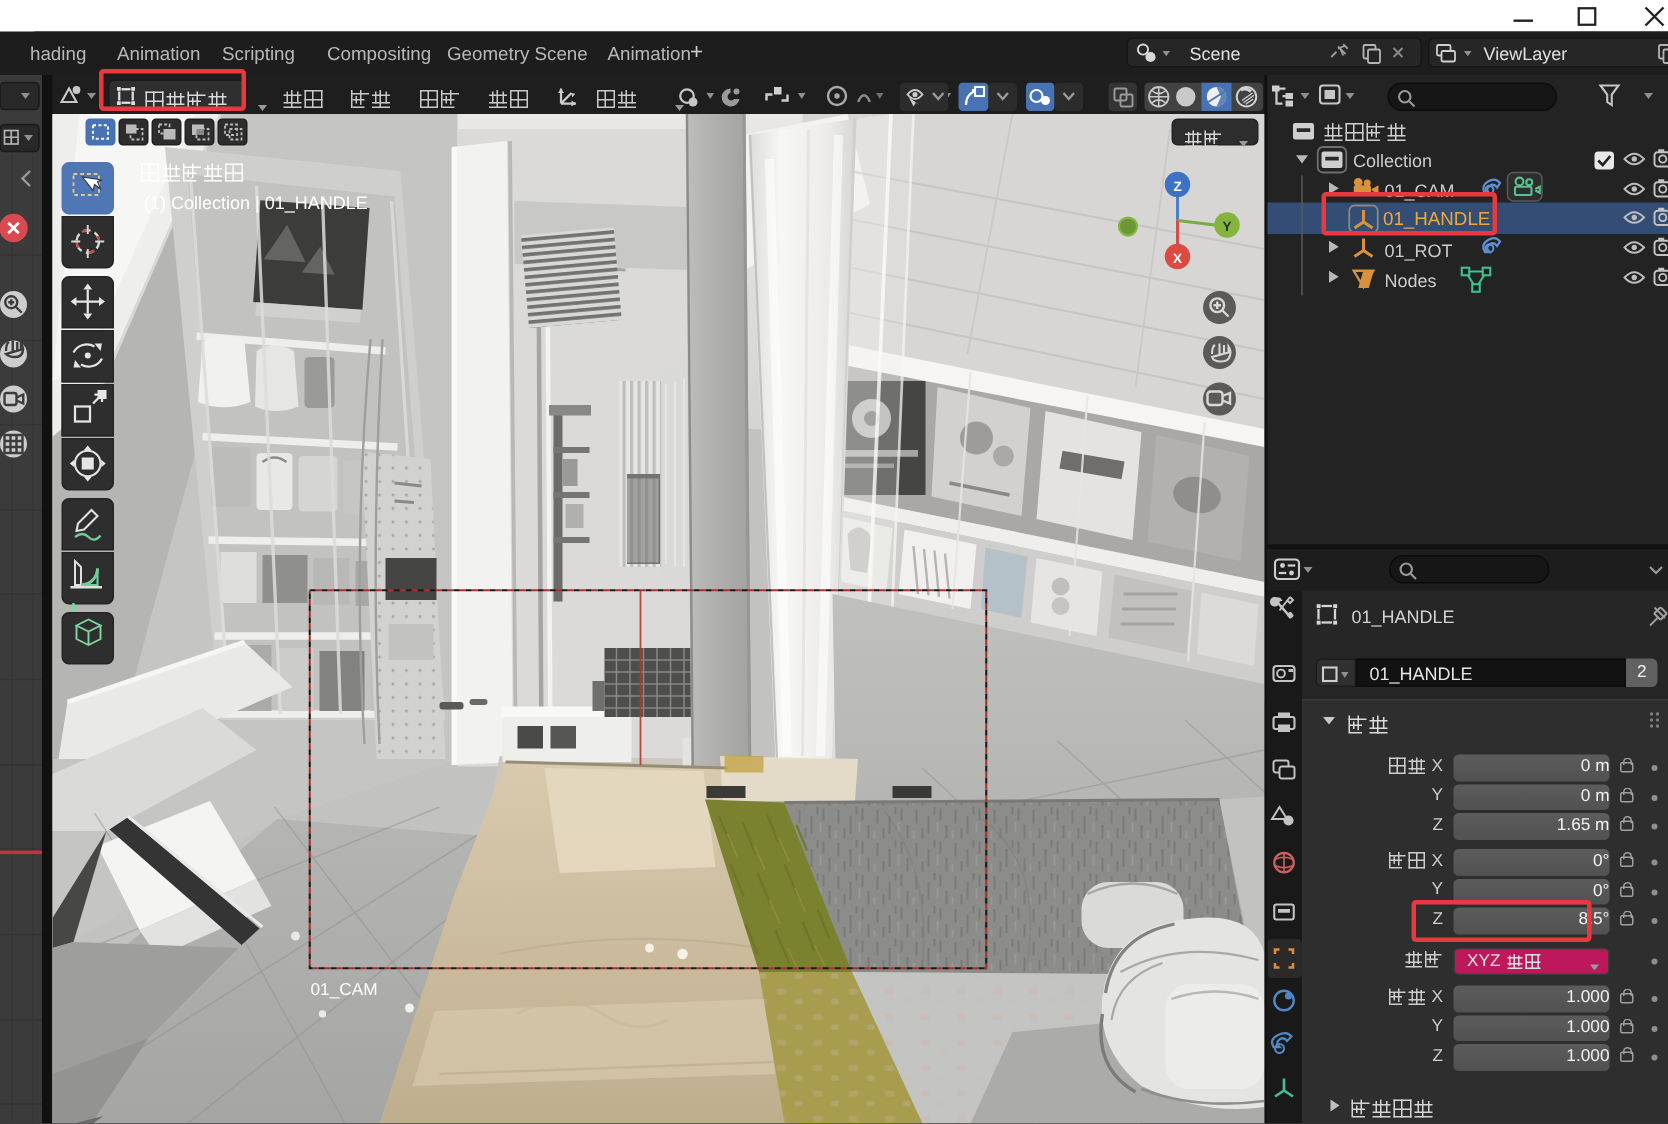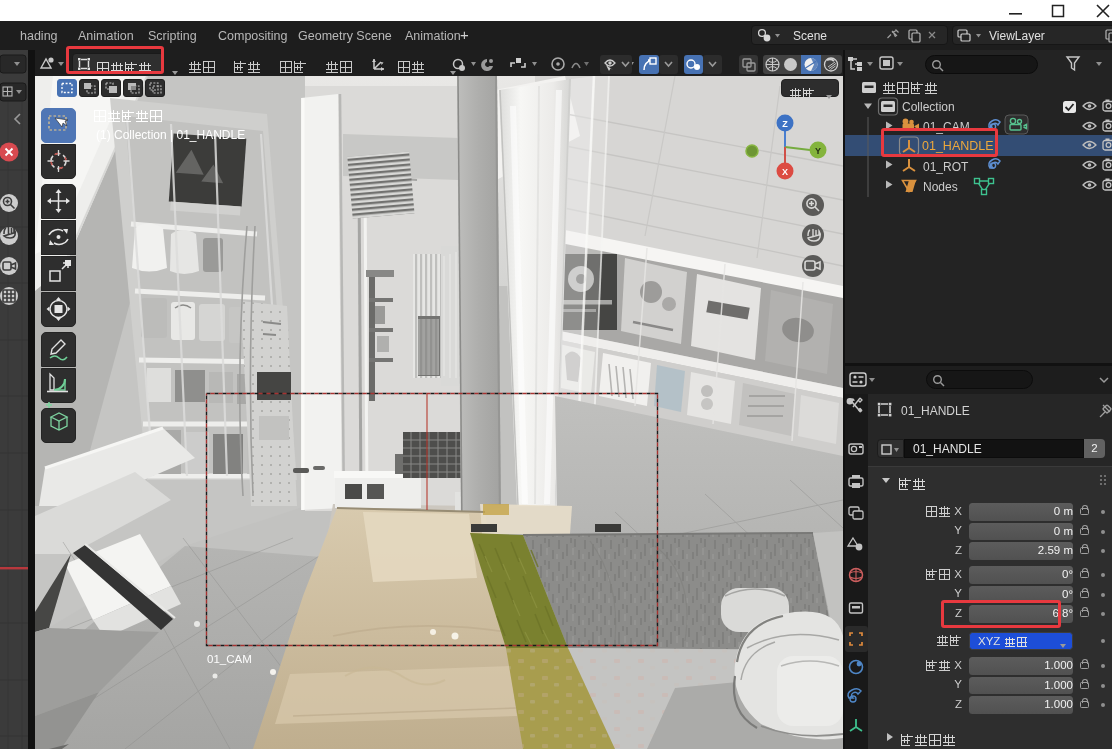--- a/index.html
+++ b/index.html
@@ -890,29 +890,29 @@
         <circle cx="3" cy="11" r="1.1"></circle>
         <circle cx="7" cy="11" r="1.1"></circle>
       </g>
     </svg>
 
   <div class="abs flbl" style="left:900px;top:505px;width:62px"><span class="cj s11"></span><span class="cj s11 v2"></span> X</div>
   <div class="abs flbl" style="left:900px;top:524px;width:62px">Y</div>
   <div class="abs flbl" style="left:900px;top:544px;width:62px">Z</div>
   <div class="abs field" style="left:969px;top:503px">0 m</div>
   <div class="abs field" style="left:969px;top:522.5px">0 m</div>
-  <div class="abs field" style="left:969px;top:542px">2.59 m</div>
+  <div class="abs field" style="left:969px;top:542px">1.65 m</div>
   <div class="abs flbl" style="left:900px;top:568px;width:62px"><span class="cj s11 v3"></span><span class="cj s11"></span> X</div>
   <div class="abs flbl" style="left:900px;top:587px;width:62px">Y</div>
   <div class="abs flbl" style="left:900px;top:607px;width:62px">Z</div>
   <div class="abs field" style="left:969px;top:566px">0°</div>
   <div class="abs field" style="left:969px;top:585.5px">0°</div>
-  <div class="abs field" style="left:969px;top:605px">6.8°</div>
+  <div class="abs field" style="left:969px;top:605px">8.5°</div>
   <div class="abs flbl" style="left:900px;top:634px;width:62px"><span class="cj s11 v2"></span><span class="cj s11 v3"></span></div>
-  <div class="abs" style="left:969px;top:632px;width:104px;height:17.5px;background:#1d4ed8;border:1px solid #3d3d3d;border-radius:3.5px;color:#e0e0e0;font-size:11.5px;">
+  <div class="abs" style="left:969px;top:632px;width:104px;height:17.5px;background:#be185d;border:1px solid #3d3d3d;border-radius:3.5px;color:#e0e0e0;font-size:11.5px;">
     <span class="abs" style="left:8px;top:2px">XYZ <span class="cj s10 v2"></span><span class="cj s10"></span></span>
     <span class="abs chev" style="left:88px;top:7px"></span>
   </div>
   <div class="abs flbl" style="left:900px;top:659px;width:62px"><span class="cj s11 v3"></span><span class="cj s11 v2"></span> X</div>
   <div class="abs flbl" style="left:900px;top:678px;width:62px">Y</div>
   <div class="abs flbl" style="left:900px;top:698px;width:62px">Z</div>
   <div class="abs field" style="left:969px;top:657px">1.000</div>
   <div class="abs field" style="left:969px;top:676.5px">1.000</div>
   <div class="abs field" style="left:969px;top:696px">1.000</div>
 

